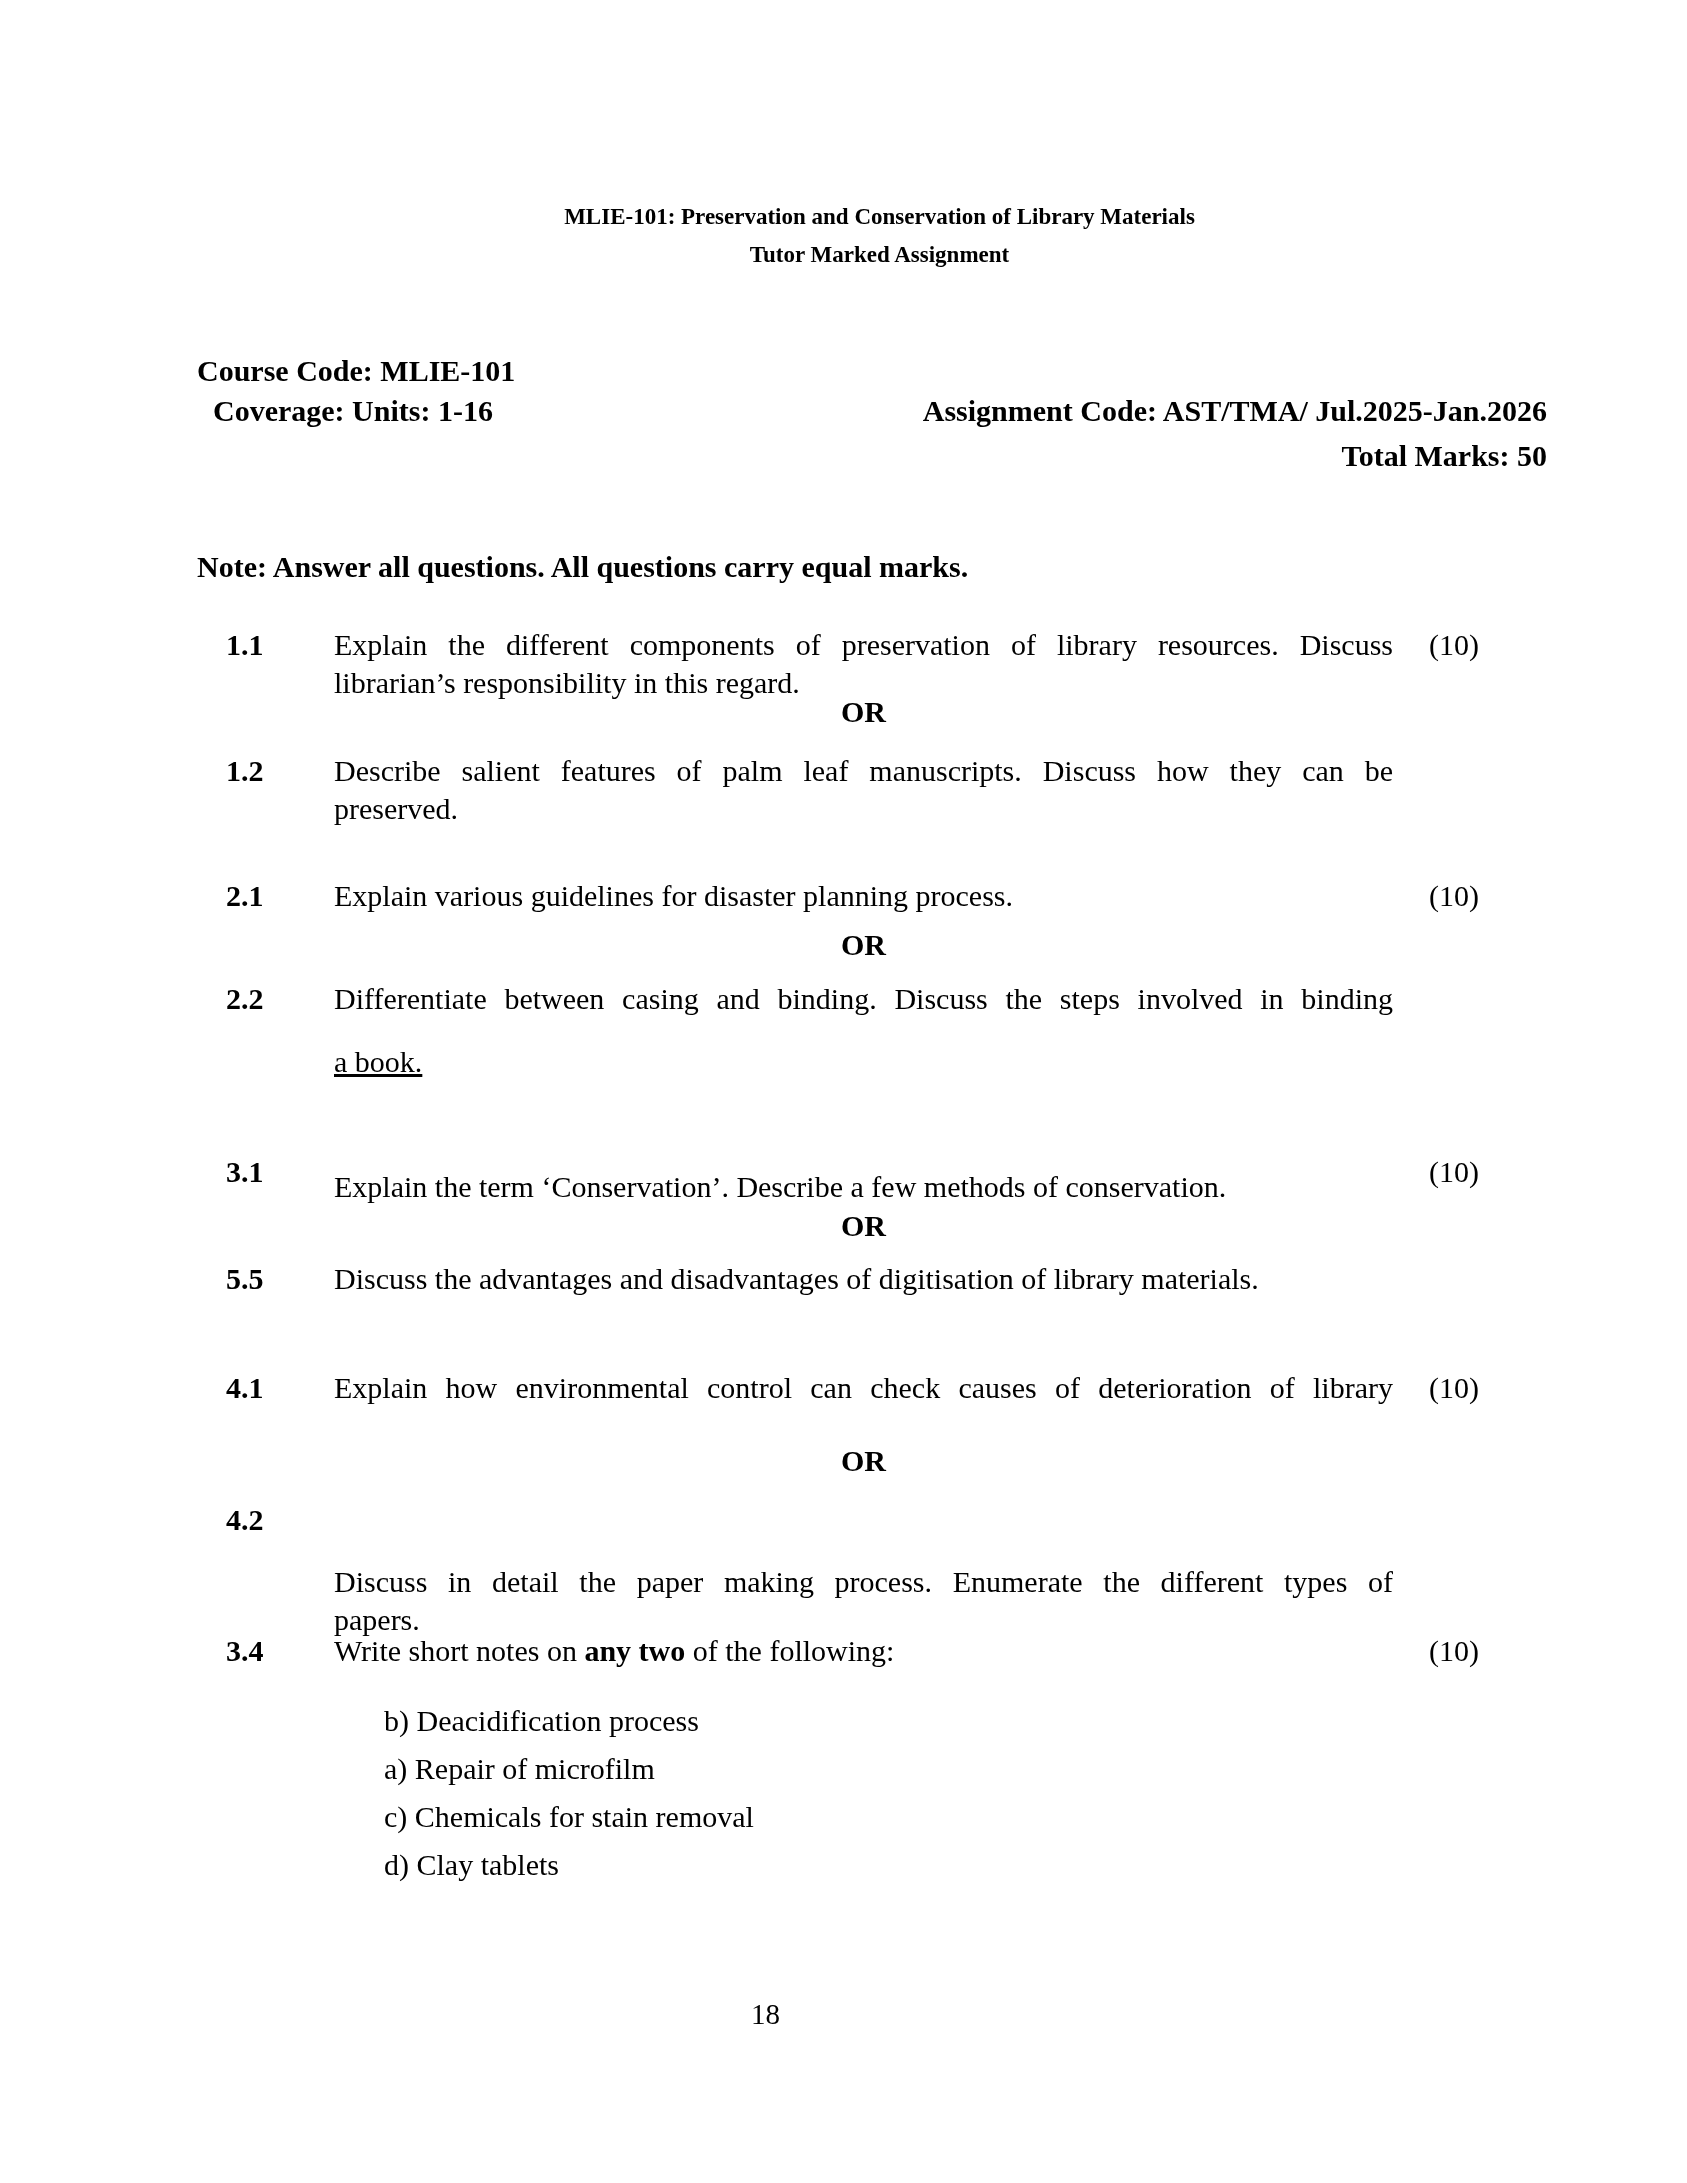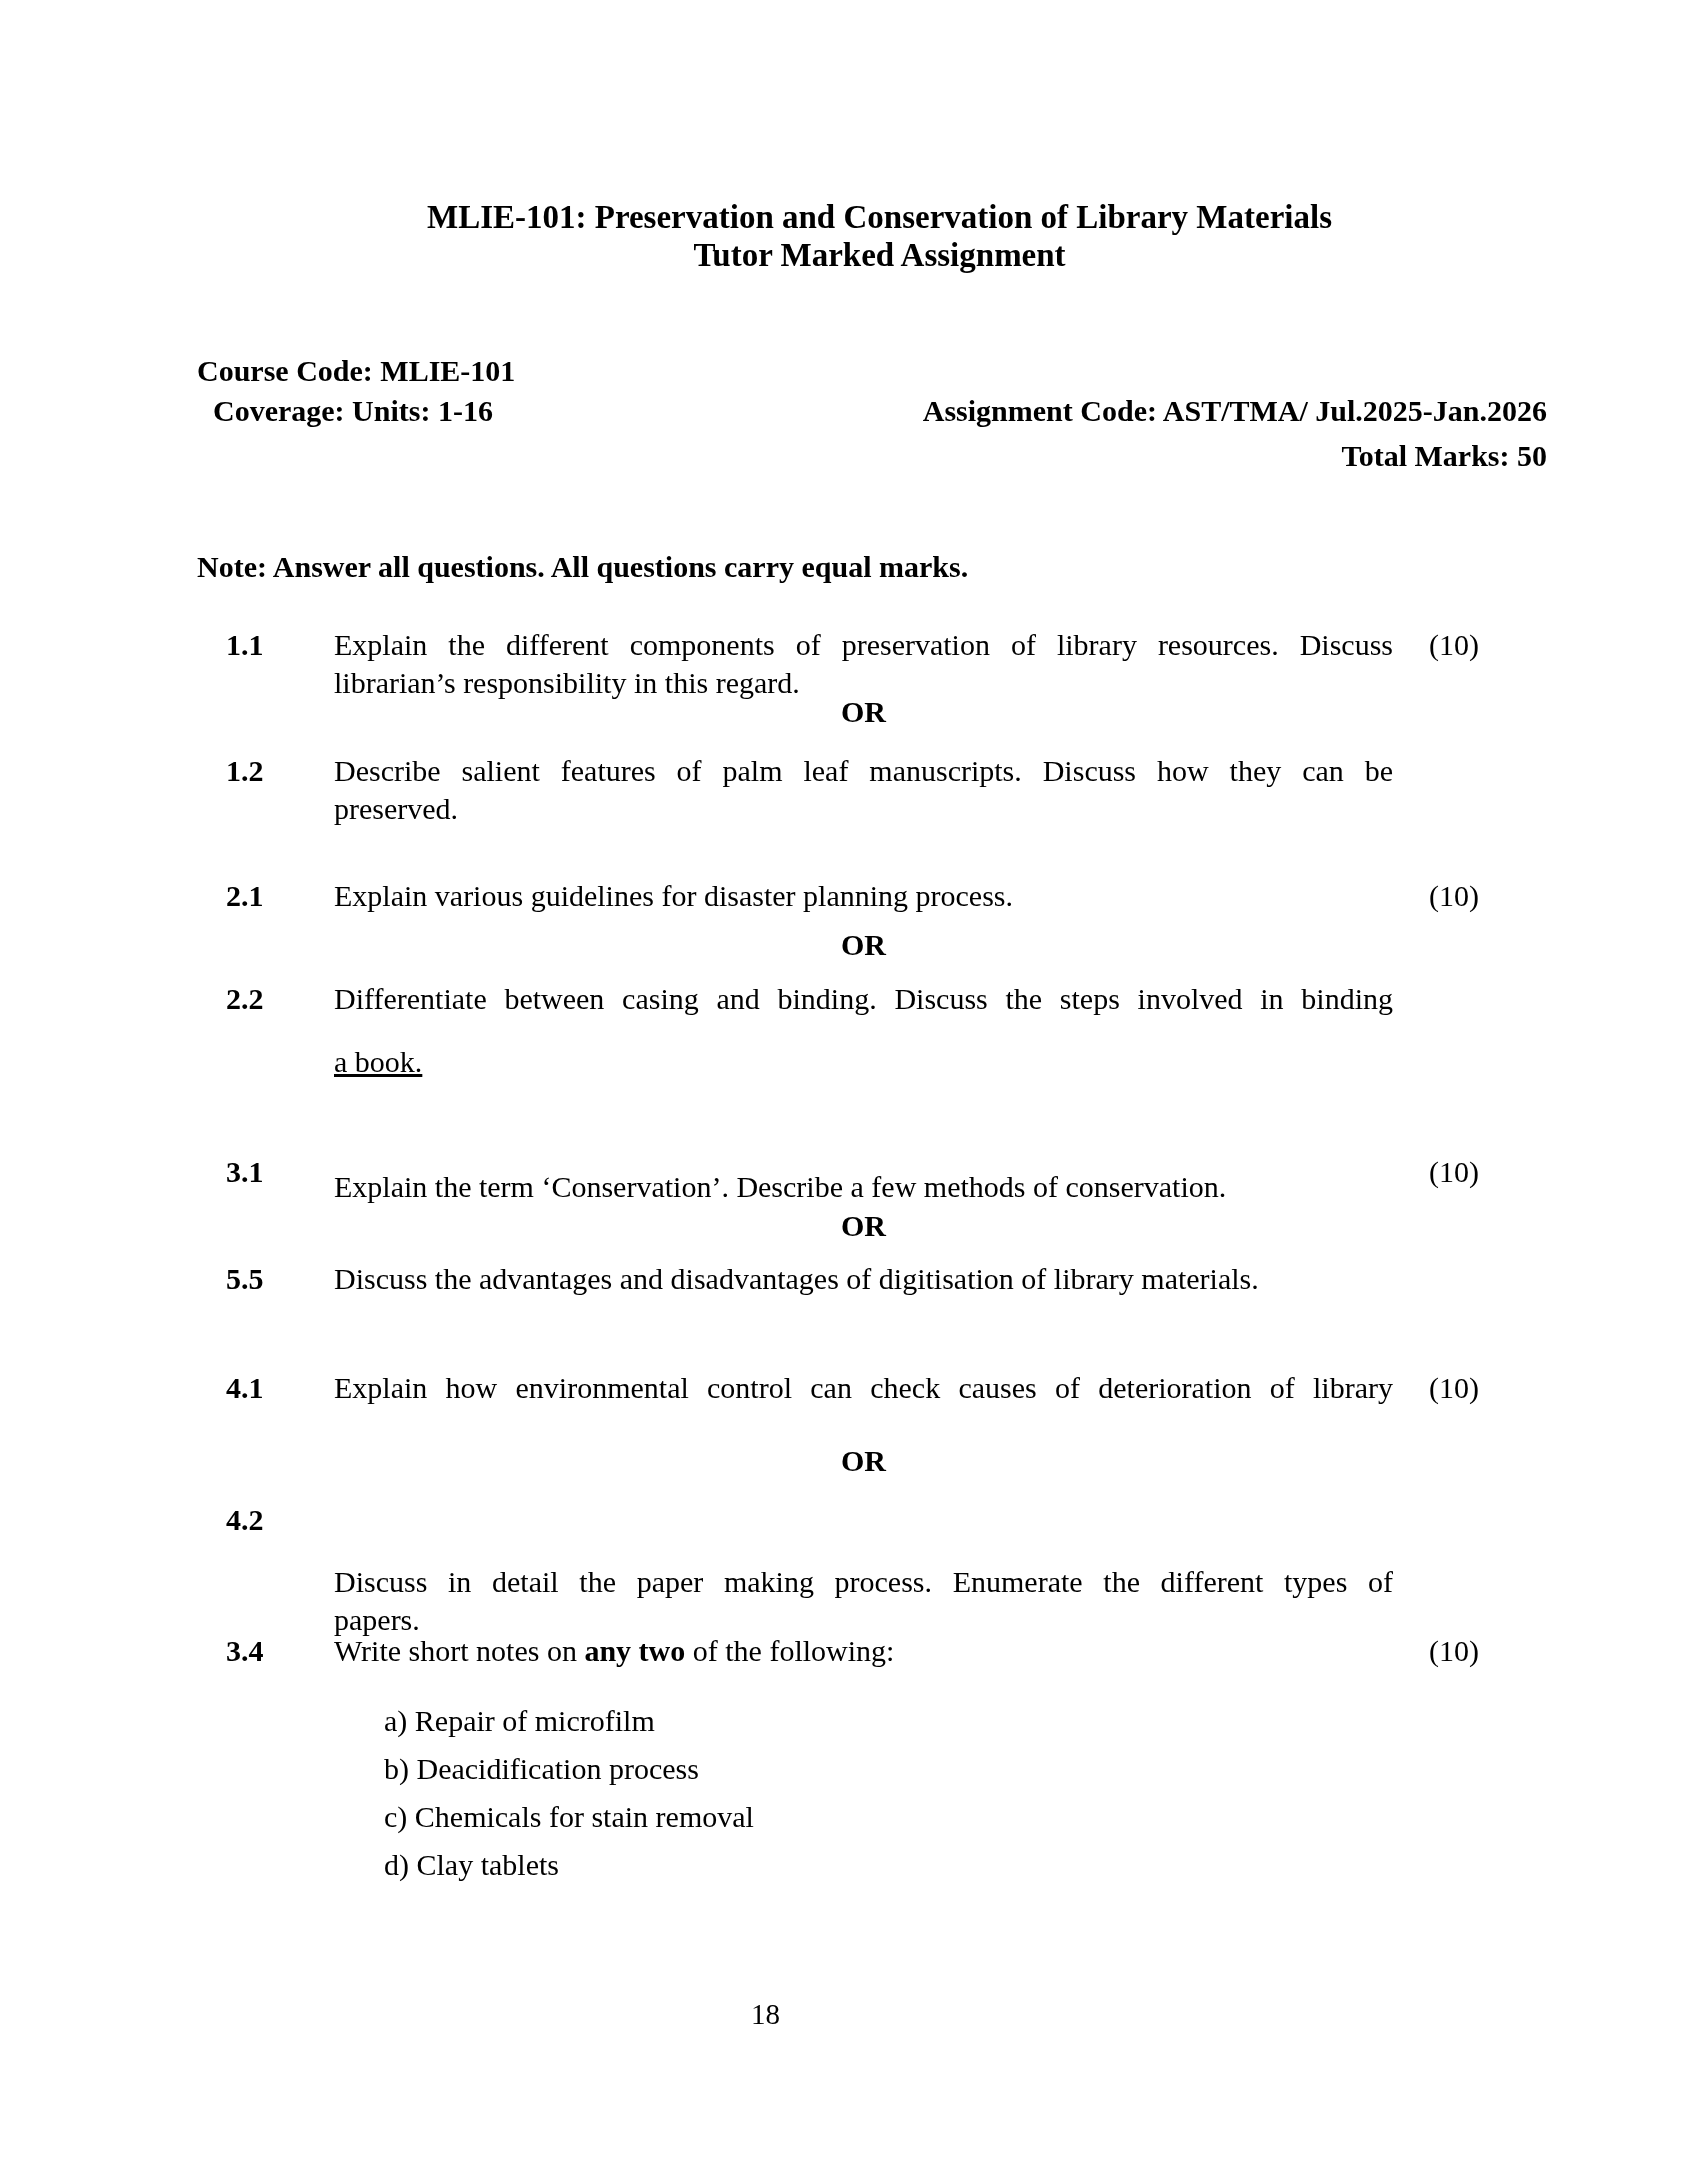--- a/index.html
+++ b/index.html
@@ -20,21 +20,21 @@
   }
   .abs { position: absolute; }
   .bold { font-weight: bold; }
 
   .title-block {
     left: 218px;
     top: 198px;
     width: 1323px;
     text-align: center;
     font-weight: bold;
-    font-size: 33px;
+    font-size: 23px;
     line-height: 38px;
   }
 
   .meta-left   { left: 197px; font-weight: bold; }
   .meta-right  { right: 140px; font-weight: bold; text-align: right; }
 
   .note-line   { left: 197px; top: 548px; font-weight: bold; }
 
   .q-num {
     left: 226px;
@@ -145,22 +145,22 @@
     <div>papers.</div>
   </div>
 
   <div class="abs q-num" style="top:1632px;">3.4</div>
   <div class="abs q-text" style="top:1632px;">
     <div><span>Write short notes on </span><span class="bold">any two</span><span> of the following:</span></div>
   </div>
   <div class="abs q-marks" style="top:1632px;">(10)</div>
 
   <div class="abs options-block">
+    <div>b) Deacidification process</div>
     <div>a) Repair of microfilm</div>
-    <div>b) Deacidification process</div>
     <div>c) Chemicals for stain removal</div>
     <div>d) Clay tablets</div>
   </div>
 
   <div class="abs page-number">18</div>
 
 </div>
 
 
 </body></html>

